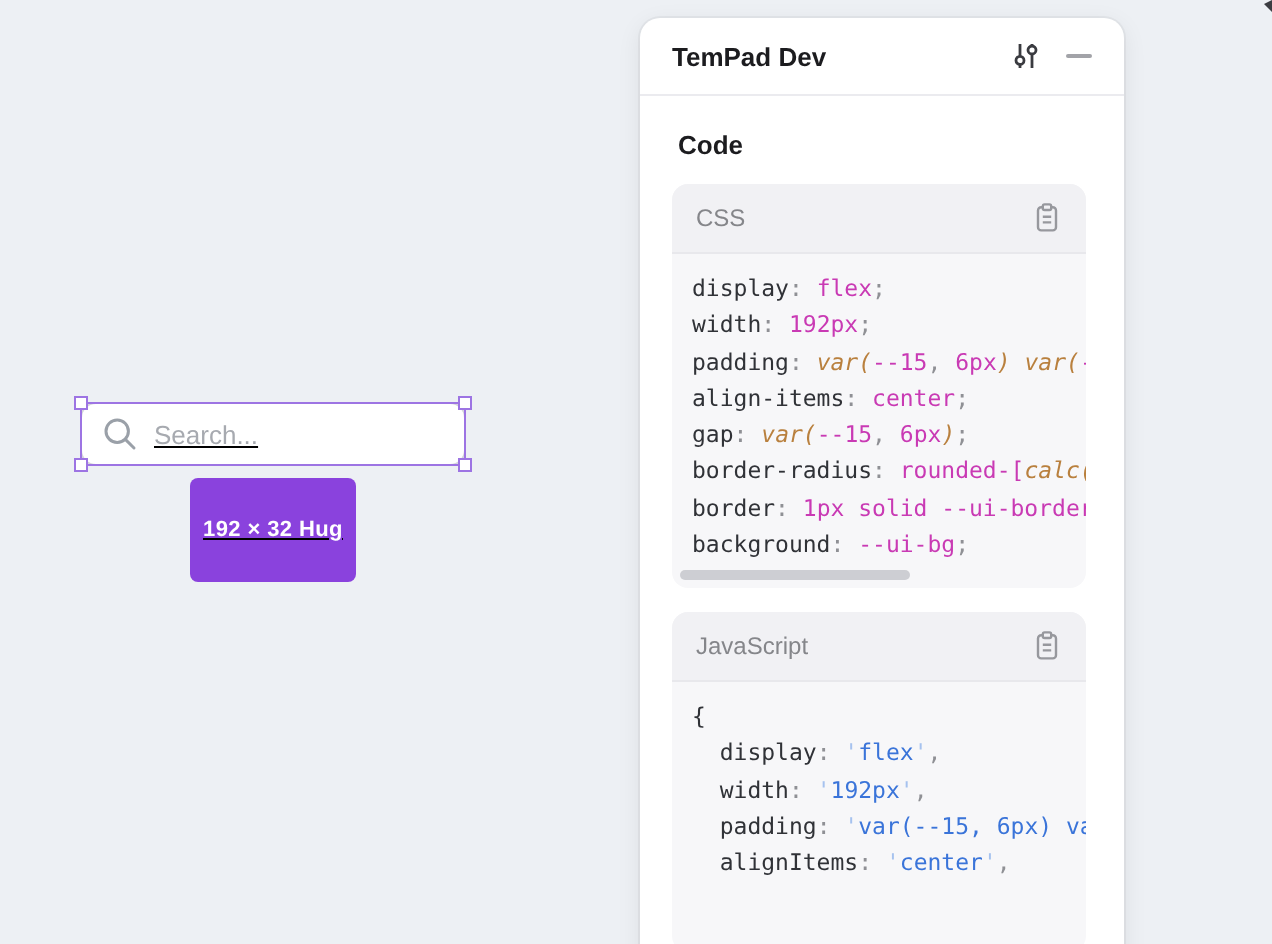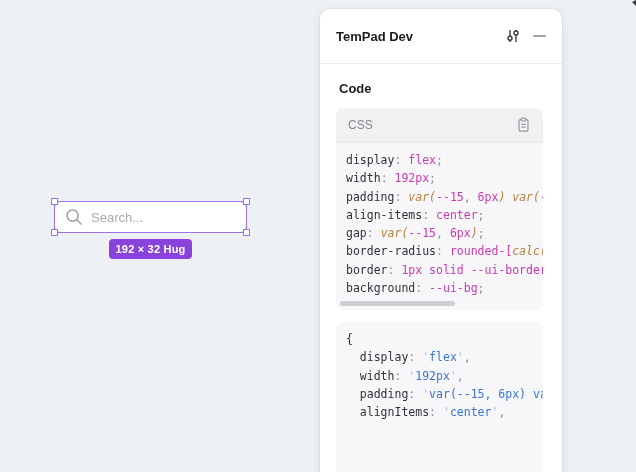--- a/index.html
+++ b/index.html
@@ -4,52 +4,52 @@
 <style>
   html,body{margin:0;padding:0;}
   body{
     width:636px;height:472px;position:relative;overflow:hidden;
     background:var(--canvas-bg,#edf0f4);
     font-family:"Liberation Sans",sans-serif;
     -webkit-font-smoothing:antialiased;
   }
 
   
-  .sel-group{position:absolute;left:54px;top:201px;width:193px;}
+  .sel-group{position:absolute;left:40px;top:201px;width:193px;text-decoration:underline;}
   .search-input{
     position:relative;width:193px;height:32px;box-sizing:border-box;
     background:#ffffff;border:1px solid #d4d5da;border-radius:8px;
     display:flex;align-items:center;gap:8px;padding:0 10px;
   }
   .search-input .ph{font-size:13px;color:#a7aab0;}
   .sel-outline{
     position:absolute;inset:-1px;border:1px solid var(--selection-outline,#9d74e3);
     border-radius:0;pointer-events:none;
   }
   .handle{
     position:absolute;width:7px;height:7px;background:#fff;
     border:1px solid var(--selection-outline,#9d74e3);box-sizing:border-box;
   }
   .h-tl{left:-4px;top:-4px}.h-tr{right:-4px;top:-4px}
   .h-bl{left:-4px;bottom:-4px}.h-br{right:-4px;bottom:-4px}
   .size-badge{
     margin:6px auto 0;width:max-content;height:20px;line-height:20px;
     background:var(--accent-purple,#8a42dd);color:#fff;border-radius:4px;
-    font-size:11px;font-weight:700;padding:0 7px;letter-spacing:.2px;
+    font-size:11px;font-weight:700;padding:16px 7px;letter-spacing:.2px;
   }
   .cursor-frag{position:absolute;right:0;top:0;}
 
   
   .panel{
     position:absolute;left:320px;top:9px;width:242px;height:480px;
     background:#fff;border-radius:10px;
     box-shadow:0 0 0 1px rgba(0,0,0,.04),0 3px 12px rgba(0,0,0,.08);
   }
   .p-row{
-    height:55px;box-sizing:border-box;display:flex;align-items:center;
+    height:39px;box-sizing:border-box;display:flex;align-items:center;
     justify-content:space-between;padding:0 16px;border-bottom:1px solid #ebebef;
   }
   .p-title{font-size:13px;font-weight:700;color:#1c1c1f;}
   .p-component{font-size:13px;font-weight:700;color:#1c1c1f;}
   .head-icons{display:flex;align-items:center;gap:12px;}
   .icon-btn{display:flex;align-items:center;justify-content:center;cursor:pointer;background:none;border:none;padding:0;}
   .minus-bar{width:13px;height:2px;border-radius:1px;background:#a2a3a8;}
   .section-label{margin:17px 19px 0;font-size:13px;font-weight:700;color:#1c1c1f;}
 
   .code-block{
@@ -137,16 +137,27 @@
           <line x1="5.4" y1="7.4" x2="9.6" y2="7.4" stroke="#97989d" stroke-width="1.2"></line>
           <line x1="5.4" y1="10.2" x2="9.6" y2="10.2" stroke="#97989d" stroke-width="1.2"></line>
         </svg>
       </button>
     </div>
     <div class="cb-code"><div><span class="tk-pl">display</span><span class="tk-pu">: </span><span class="tk-va">flex</span><span class="tk-pu">;</span></div><div><span class="tk-pl">width</span><span class="tk-pu">: </span><span class="tk-va">192px</span><span class="tk-pu">;</span></div><div><span class="tk-pl">padding</span><span class="tk-pu">: </span><span class="tk-fn">var(</span><span class="tk-va">--15</span><span class="tk-pu">, </span><span class="tk-va">6px</span><span class="tk-fn">)</span><span class="tk-pu"> </span><span class="tk-fn">var(</span><span class="tk-va">--15</span></div><div><span class="tk-pl">align-items</span><span class="tk-pu">: </span><span class="tk-va">center</span><span class="tk-pu">;</span></div><div><span class="tk-pl">gap</span><span class="tk-pu">: </span><span class="tk-fn">var(</span><span class="tk-va">--15</span><span class="tk-pu">, </span><span class="tk-va">6px</span><span class="tk-fn">)</span><span class="tk-pu">;</span></div><div><span class="tk-pl">border-radius</span><span class="tk-pu">: </span><span class="tk-va">rounded-[</span><span class="tk-fn">calc(</span></div><div><span class="tk-pl">border</span><span class="tk-pu">: </span><span class="tk-va">1px solid --ui-border-</span></div><div><span class="tk-pl">background</span><span class="tk-pu">: </span><span class="tk-va">--ui-bg</span><span class="tk-pu">;</span></div></div>
     <div class="hscroll"></div>
   </div>
 
   <div class="code-block cb-js">
+    <div class="cb-head">
+      <span class="cb-label">JavaScript</span>
+      <button class="icon-btn">
+        <svg width="15" height="16" viewBox="0 0 15 16">
+          <rect x="3" y="2.6" width="9" height="11.6" rx="1.6" fill="none" stroke="#97989d" stroke-width="1.2"></rect>
+          <rect x="5.4" y="1.2" width="4.2" height="2.8" rx="0.9" fill="#f1f1f4" stroke="#97989d" stroke-width="1.2"></rect>
+          <line x1="5.4" y1="7.4" x2="9.6" y2="7.4" stroke="#97989d" stroke-width="1.2"></line>
+          <line x1="5.4" y1="10.2" x2="9.6" y2="10.2" stroke="#97989d" stroke-width="1.2"></line>
+        </svg>
+      </button>
+    </div>
     <div class="cb-code"><div><span class="tk-pl">{</span></div><div><span class="tk-pl">  display</span><span class="tk-pu">: </span><span class="tk-qt">'</span><span class="tk-st">flex</span><span class="tk-qt">'</span><span class="tk-pu">,</span></div><div><span class="tk-pl">  width</span><span class="tk-pu">: </span><span class="tk-qt">'</span><span class="tk-st">192px</span><span class="tk-qt">'</span><span class="tk-pu">,</span></div><div><span class="tk-pl">  padding</span><span class="tk-pu">: </span><span class="tk-qt">'</span><span class="tk-st">var(--15, 6px) var(</span></div><div><span class="tk-pl">  alignItems</span><span class="tk-pu">: </span><span class="tk-qt">'</span><span class="tk-st">center</span><span class="tk-qt">'</span><span class="tk-pu">,</span></div></div>
   </div>
 
 </div>
 
 </body></html>

